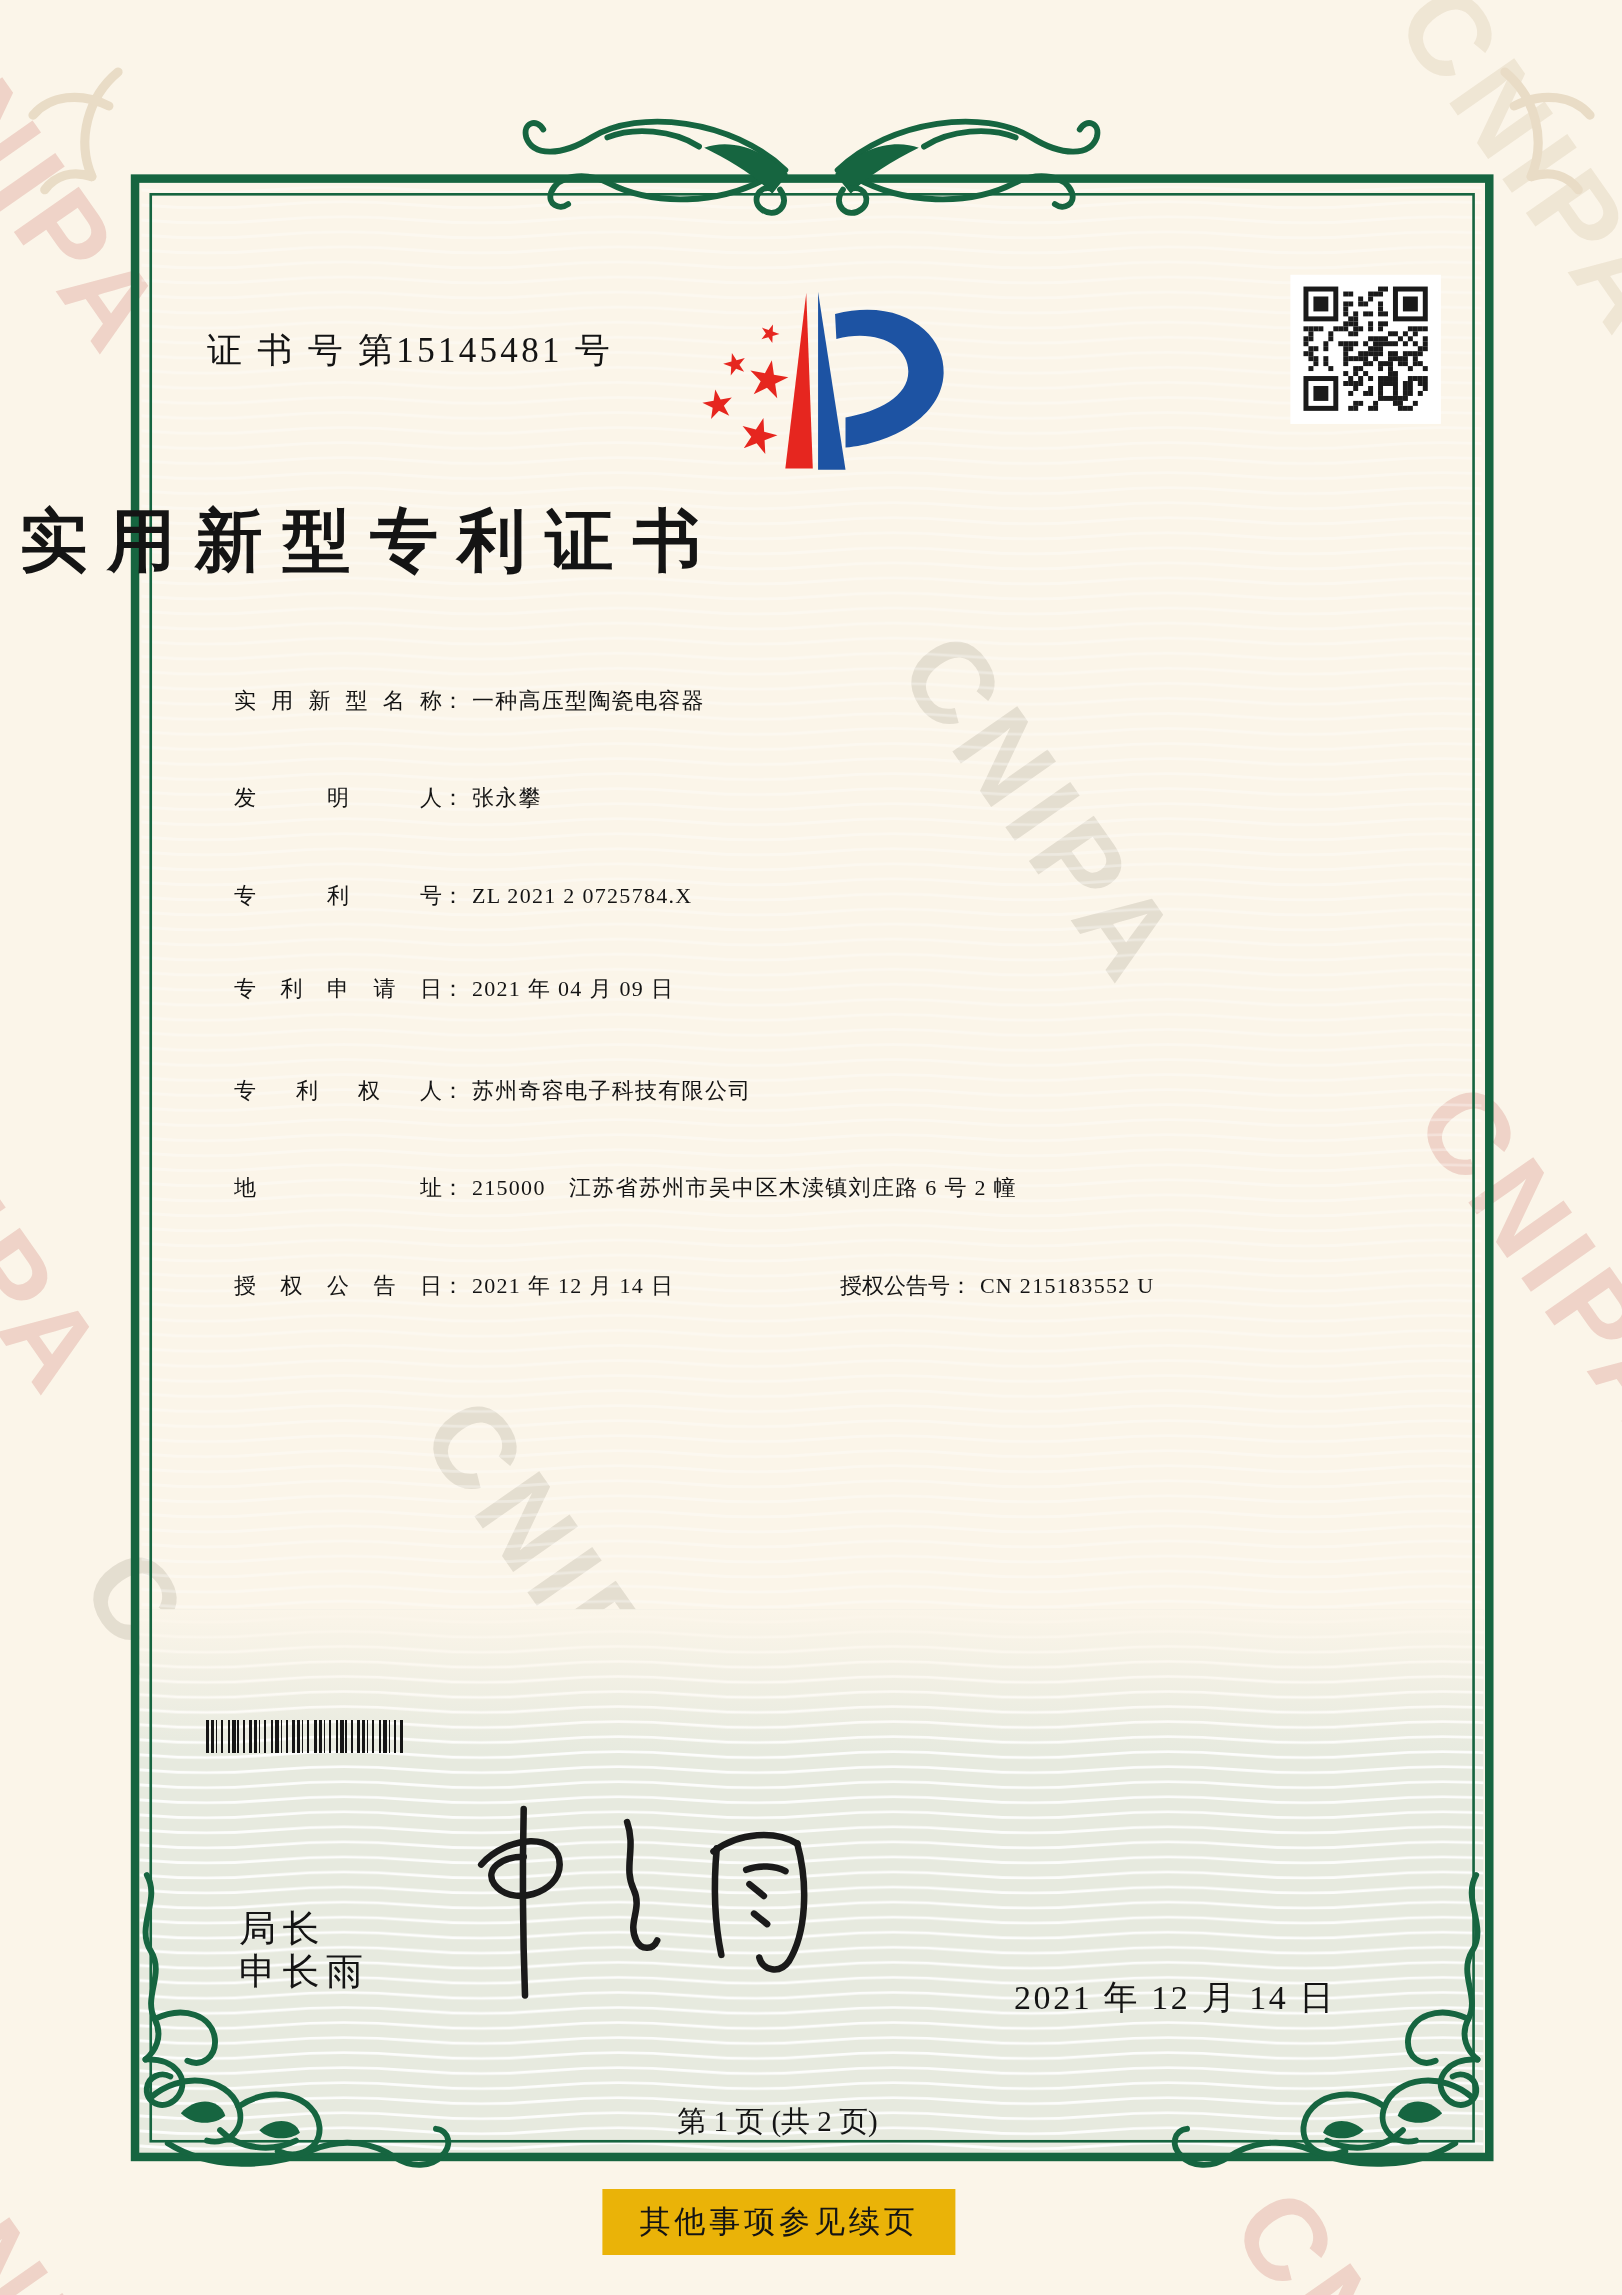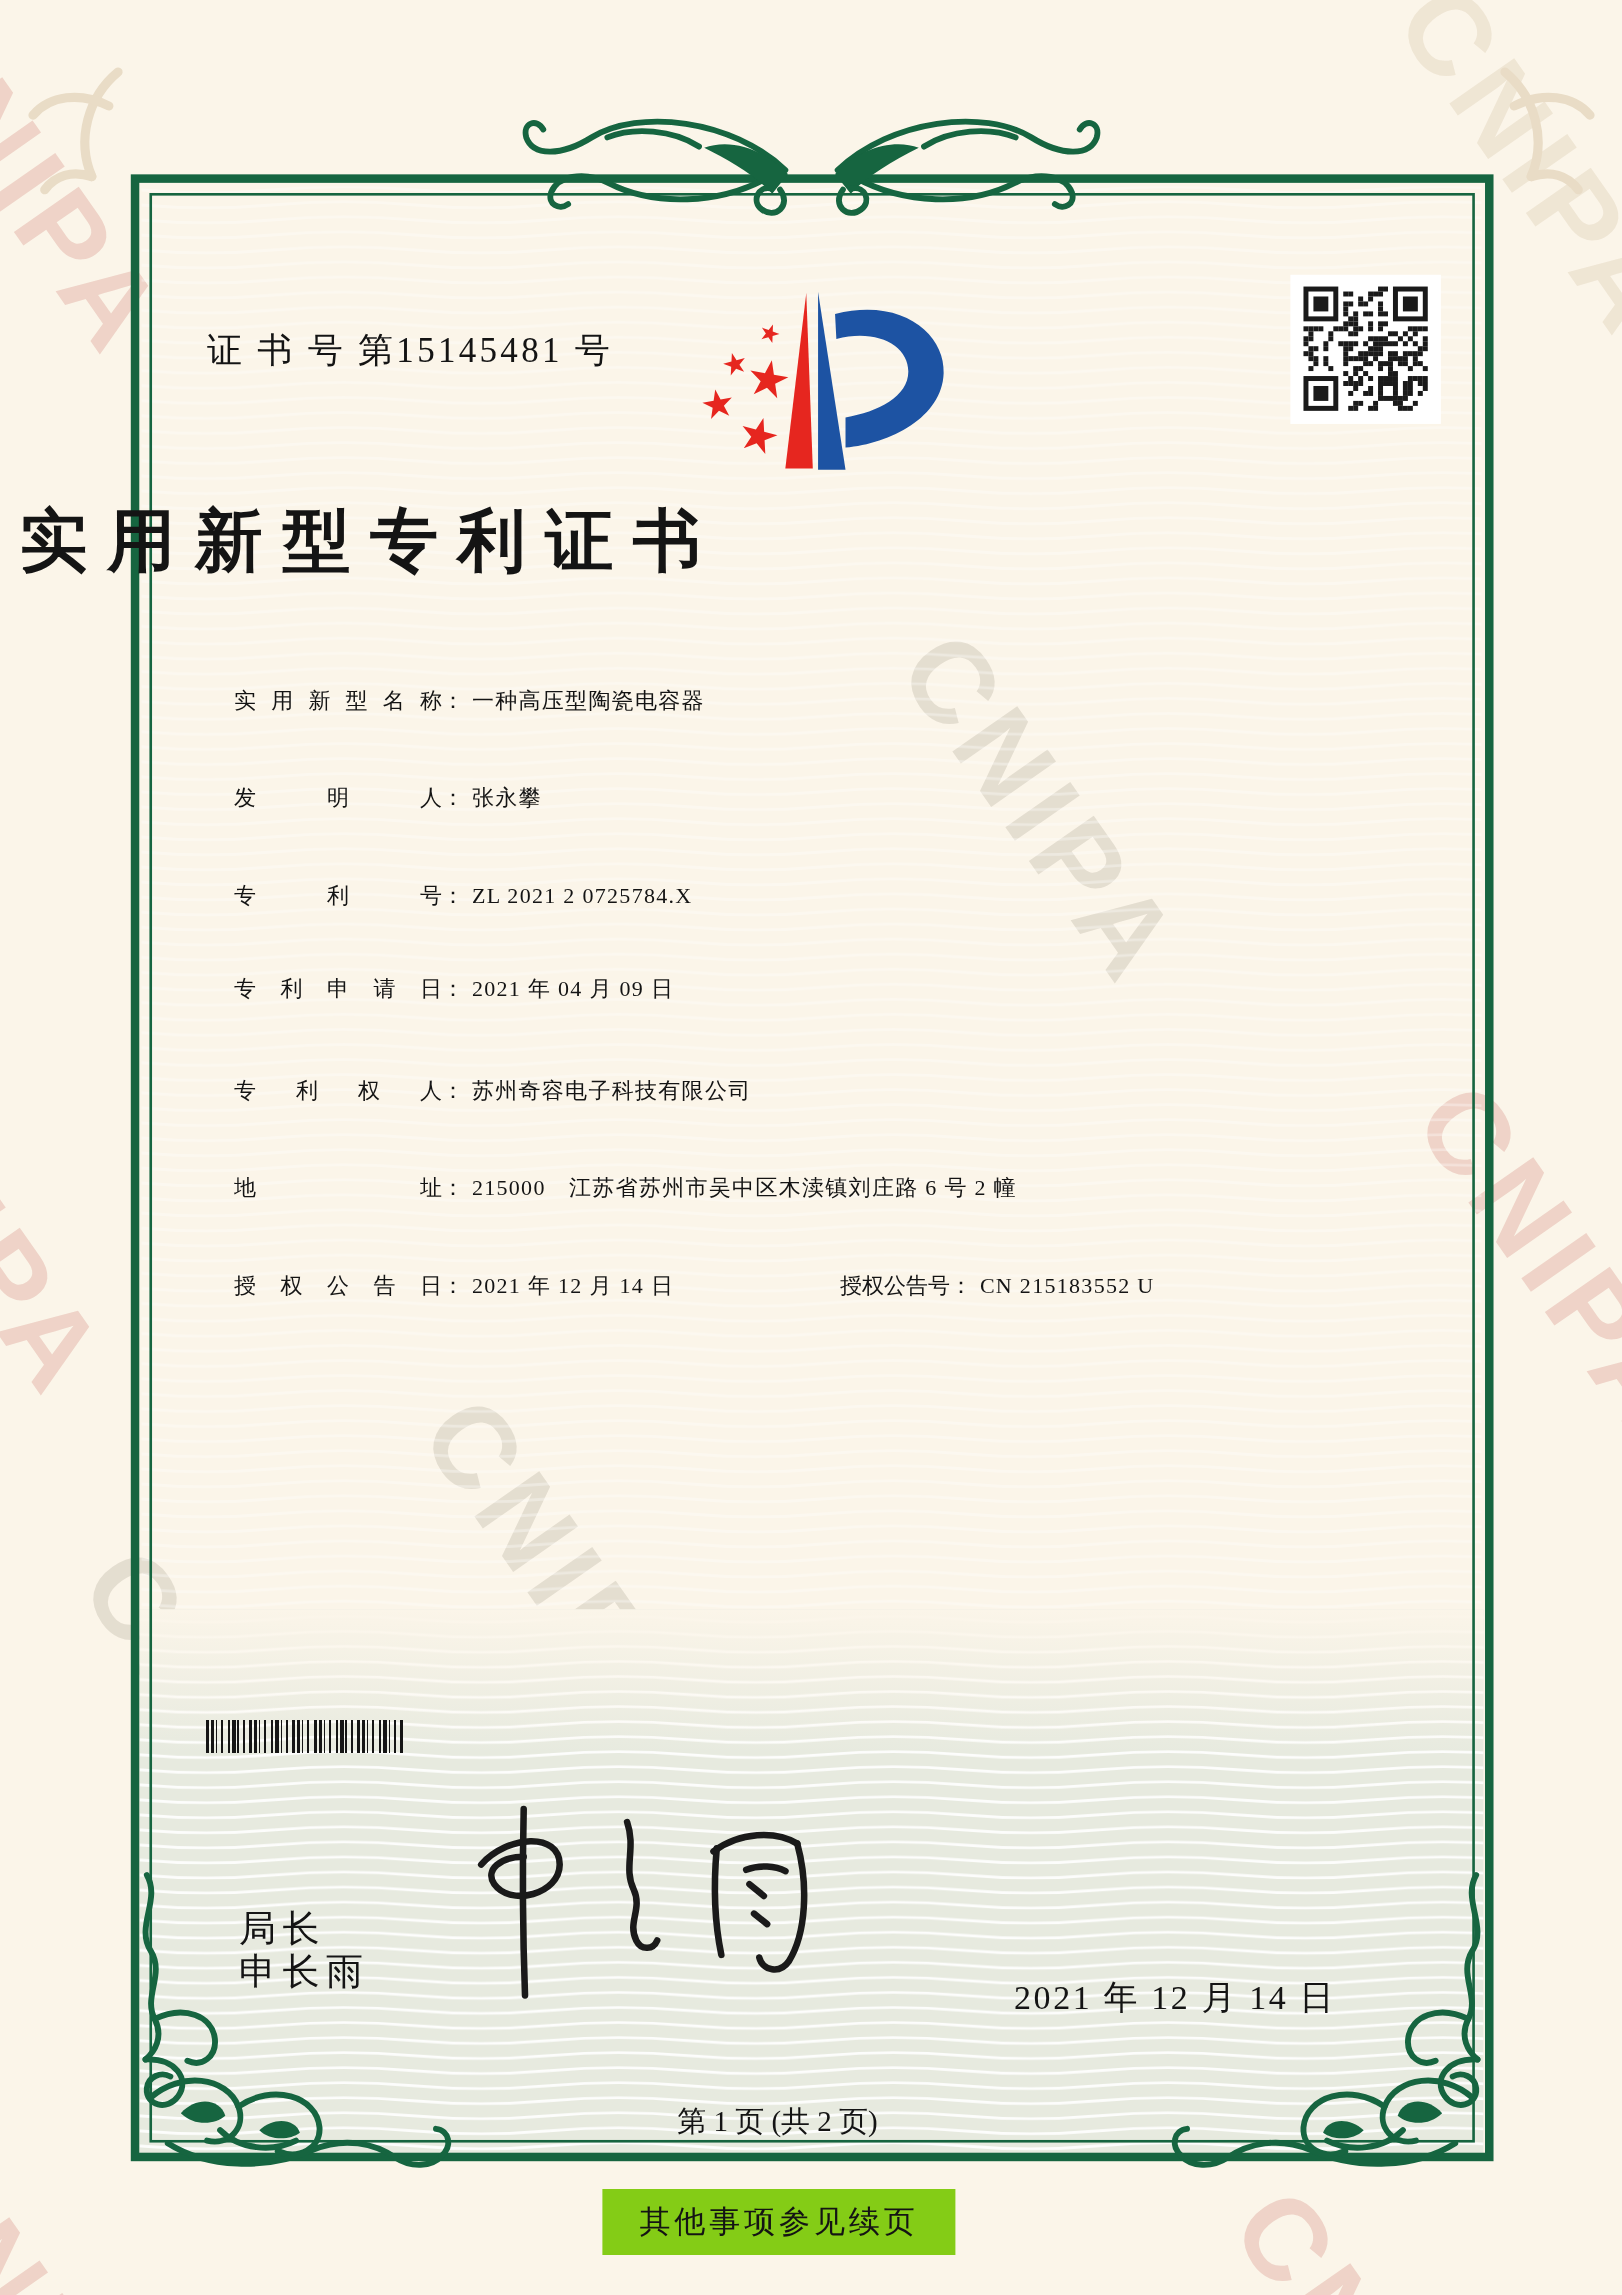--- a/index.html
+++ b/index.html
@@ -48,21 +48,21 @@
   .commissioner-title{position:absolute;left:239px;top:1904px;font-size:37px;letter-spacing:6.5px;}
   .commissioner-name {position:absolute;left:239px;top:1947px;font-size:37px;letter-spacing:6.5px;}
   .signature{position:absolute;left:419px;top:1786px;}
   .issue-date{position:absolute;left:1014px;top:1975px;font-size:34px;letter-spacing:2.6px;}
   .page-footer{
     position:absolute;left:0;top:2102px;width:1623px;text-align:center;
     font-size:29px;transform:translateX(-34px);
   }
   .continuation{
     position:absolute;left:779px;top:2189px;transform:translateX(-50%);
-    background:#84cc16;padding:11.8px 37px;font-size:31px;letter-spacing:3.9px;white-space:nowrap;
+    background:#eab308;padding:11.8px 37px;font-size:31px;letter-spacing:3.9px;white-space:nowrap;
   }
 </style>
 </head>
 <body>
 
 <div class="page">
 
   <span class="wm red" style="left:-33px;top:-19.6px">CNIPA</span>
   <span class="wm tan" style="left:1479px;top:-39px">CNIPA</span>
   <span class="wm gray" style="left:982px;top:609px">CNIPA</span>

